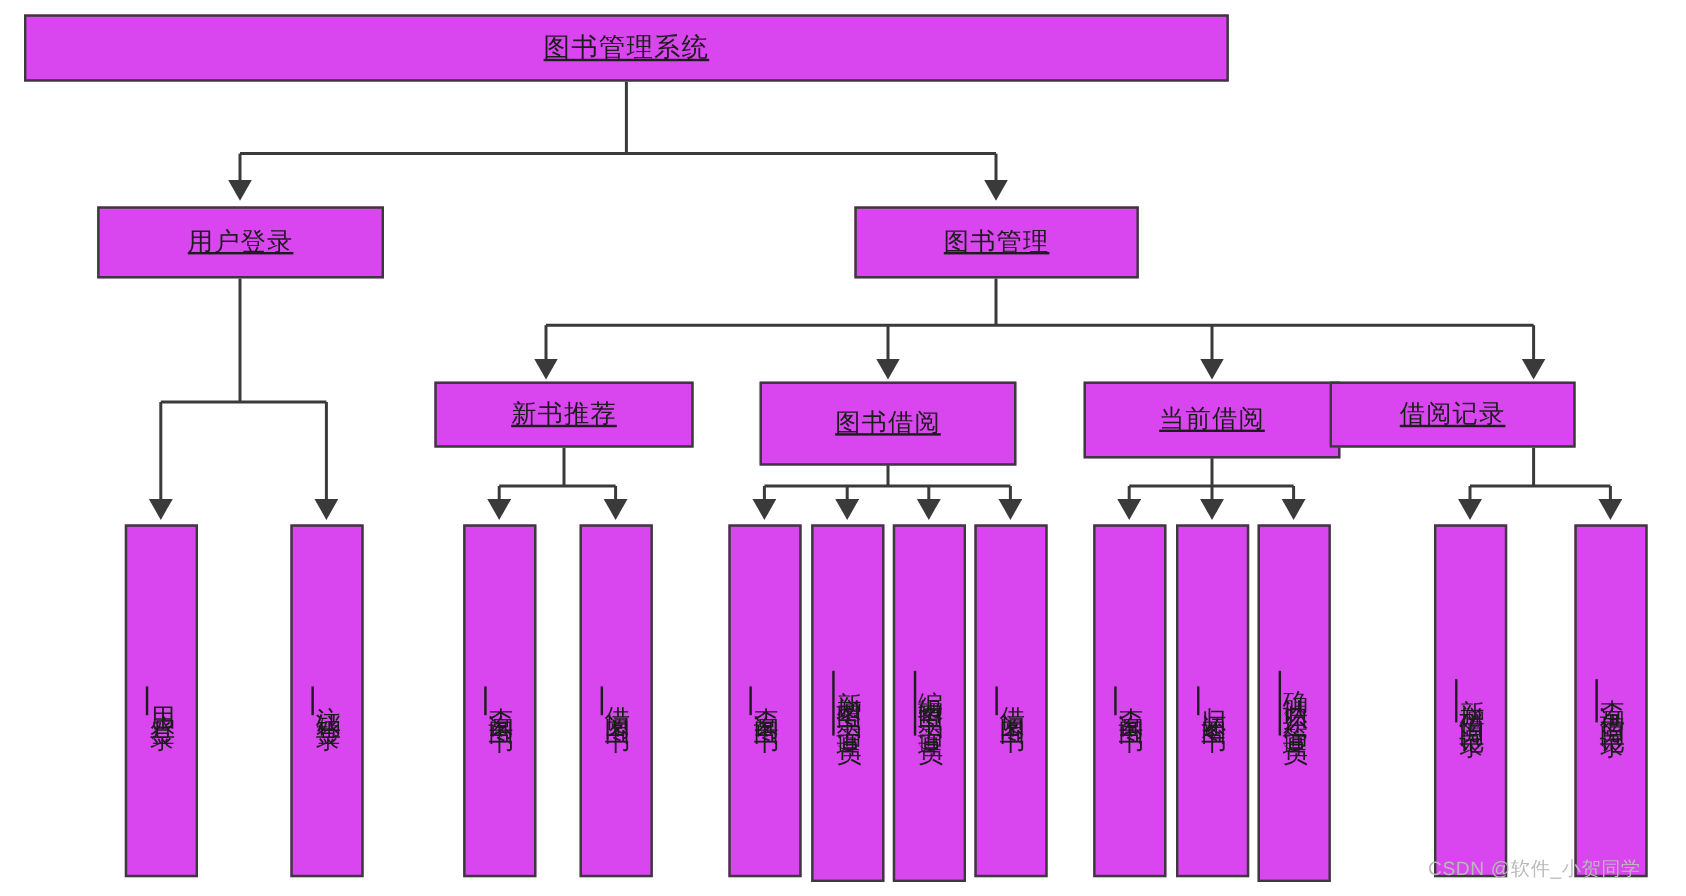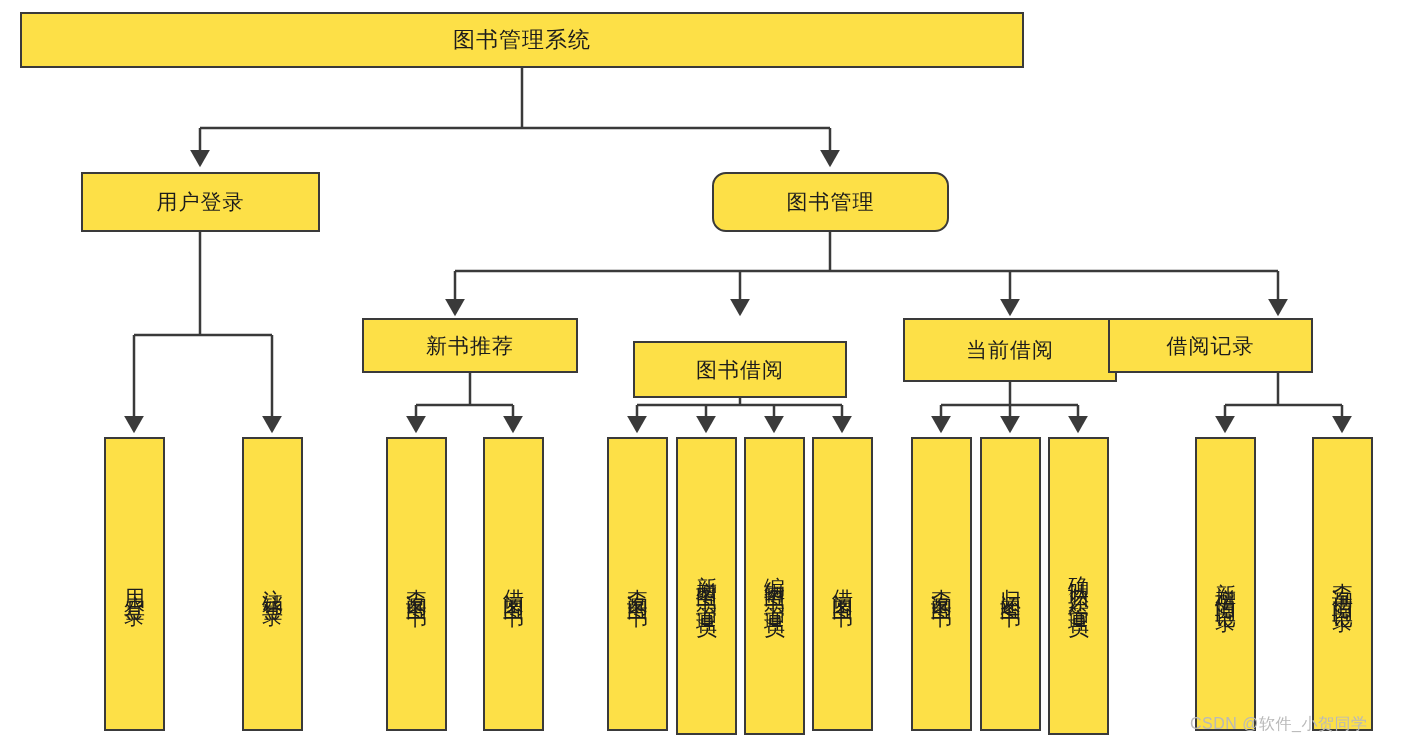--- a/index.html
+++ b/index.html
@@ -23,27 +23,28 @@
     position: absolute;
     left: 0;
     top: 0;
     width: 1405px;
     height: 747px;
     pointer-events: none;
   }
   .node {
     position: absolute;
     box-sizing: border-box;
-    background: #fde047;
+    background: #d946ef;
     border: 2.5px solid #3a3a3a;
     display: flex;
     align-items: center;
     justify-content: center;
     text-align: center;
     color: #1c1c1c;
+    text-decoration: underline;
   }
   .node.horizontal {
     font-size: 21px;
     letter-spacing: 1px;
     line-height: 1.1;
   }
   .node.root {
     font-size: 22px;
   }
   .node.vertical {
@@ -124,25 +125,25 @@
       <path d="M1225,405 L1342,405"></path>
       <path d="M1225,405 L1225,422" marker-end="url(#arrow)"></path>
       <path d="M1342,405 L1342,422" marker-end="url(#arrow)"></path>
     </g>
   </svg>
 
   <div class="node horizontal root" style="left:20px; top:12px; width:1004px; height:56px;">图书管理系统</div>
 
   <div class="node horizontal" style="left:81px; top:172px; width:239px; height:60px;">用户登录</div>
 
-  <div class="node horizontal" style="left:712px; top:172px; width:237px; height:60px;border-radius:14px;">图书管理</div>
+  <div class="node horizontal" style="left:712px; top:172px; width:237px; height:60px;">图书管理</div>
 
   <div class="node horizontal" style="left:362px; top:318px; width:216px; height:55px;">新书推荐</div>
 
-  <div class="node horizontal" style="left:633px; top:318px; width:214px; height:57px;margin-top:23px;">图书借阅</div>
+  <div class="node horizontal" style="left:633px; top:318px; width:214px; height:70px;">图书借阅</div>
 
   <div class="node horizontal" style="left:903px; top:318px; width:214px; height:64px;">当前借阅</div>
 
   <div class="node horizontal" style="left:1108px; top:318px; width:205px; height:55px;">借阅记录</div>
 
   <div class="node vertical" style="left:104px; top:437px; width:61px; height:294px;">
     <span class="vtext">用户登录</span>
   </div>
   <div class="node vertical" style="left:242px; top:437px; width:61px; height:294px;">
     <span class="vtext">注销登录</span>

